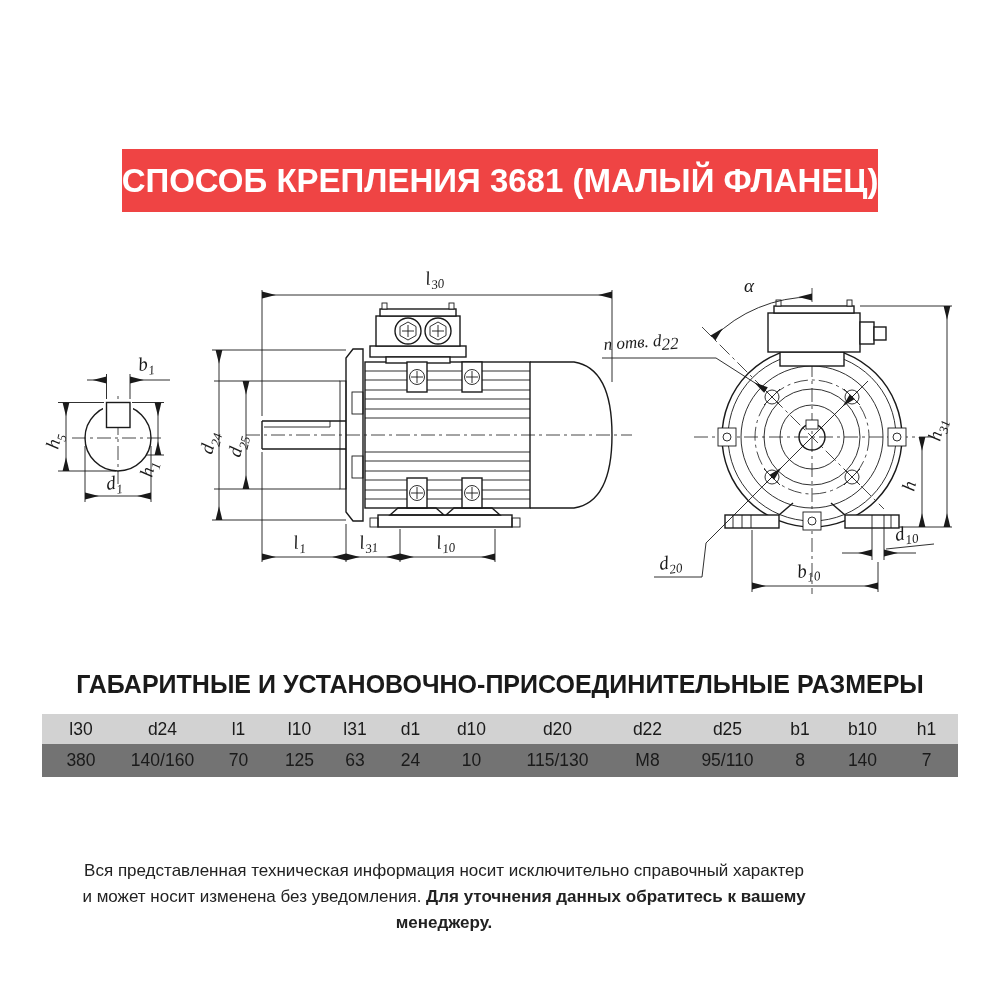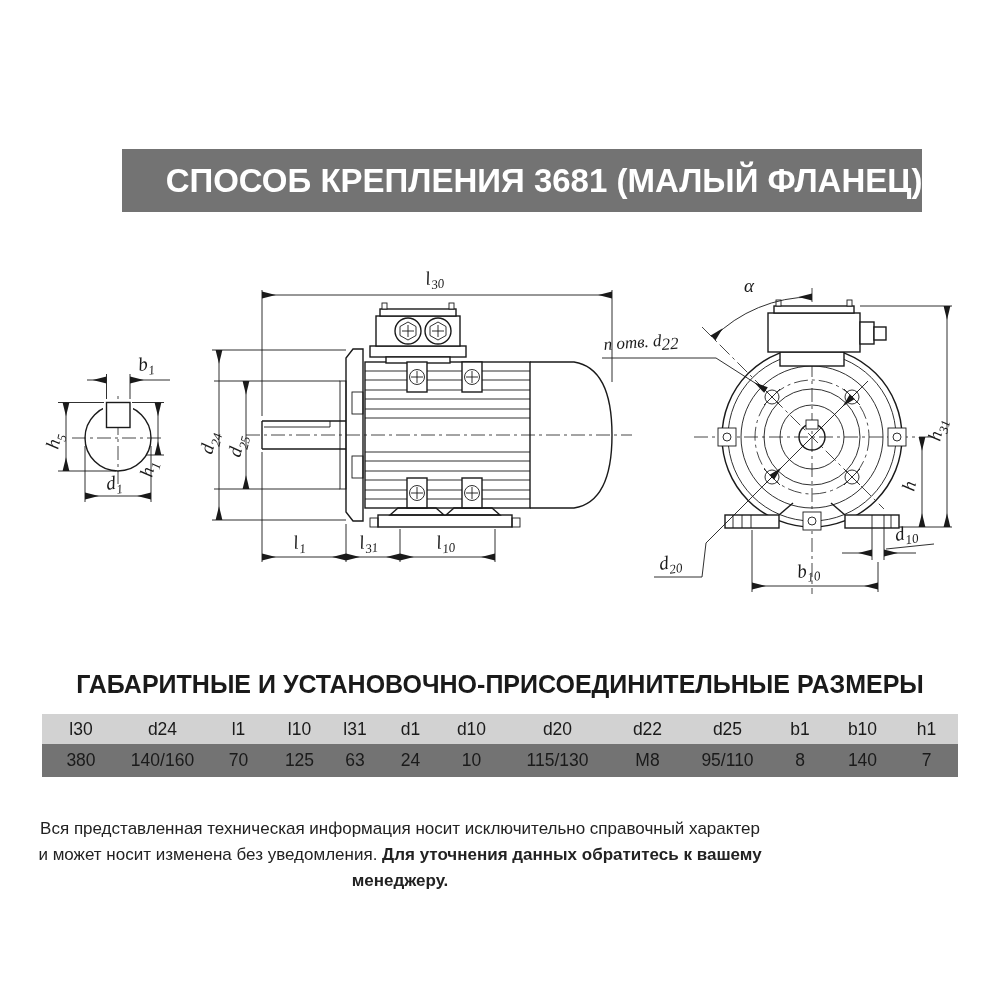--- a/index.html
+++ b/index.html
@@ -2,40 +2,40 @@
 <html><head>
 <meta charset="utf-8">
 <style>
   html,body{margin:0;padding:0;}
   body{
     width:1000px;height:1000px;position:relative;background:#ffffff;
     font-family:"Liberation Sans", sans-serif;color:#1a1a1a;overflow:hidden;
   }
   .banner{
     position:absolute;left:122px;top:149px;width:756px;height:63px;
-    background:#737373;display:flex;align-items:center;justify-content:center;padding-left:44px;
+    background:#ef4444;display:flex;align-items:center;justify-content:center;
   }
   .banner-title{
     color:#ffffff;font-weight:bold;font-size:33px;letter-spacing:0px;white-space:nowrap;
   }
   .drawing-svg{position:absolute;left:0;top:0;width:1000px;height:1000px;}
   .section-title{
     position:absolute;left:0;top:670px;width:1000px;text-align:center;
     font-weight:bold;font-size:25px;letter-spacing:0px;
   }
   .dim-table{
     position:absolute;left:42px;top:714px;width:916px;border-collapse:collapse;
     table-layout:fixed;font-size:17.5px;
   }
   .dim-table td{text-align:center;padding:0;}
   .dim-table tr.hdr td{background:#d2d2d2;height:30px;}
   .dim-table tr.val td{background:#737373;height:33px;}
   .disclaimer{
-    position:absolute;left:0;top:816px;width:800px;text-align:center;
-    font-size:17px;line-height:26px;color:#222;
+    position:absolute;left:0;top:858px;width:800px;text-align:center;
+    font-size:17px;line-height:26px;color:#222;padding-left:44px;
   }
   
   .ol{stroke:#1a1a1a;stroke-width:1.4;fill:none;}
   .th{stroke:#1a1a1a;stroke-width:0.9;fill:none;}
   .dim{stroke:#1a1a1a;stroke-width:0.9;fill:none;}
   .cl{stroke:#1a1a1a;stroke-width:0.8;fill:none;stroke-dasharray:14 4 3 4;}
   .wf{fill:#ffffff;stroke:#1a1a1a;stroke-width:1.4;}
   .wft{fill:#ffffff;stroke:#1a1a1a;stroke-width:0.9;}
   .lbl{font-family:"Liberation Serif", serif;font-style:italic;font-size:19px;fill:#1a1a1a;}
   .lbl .sub{font-size:13px;}

